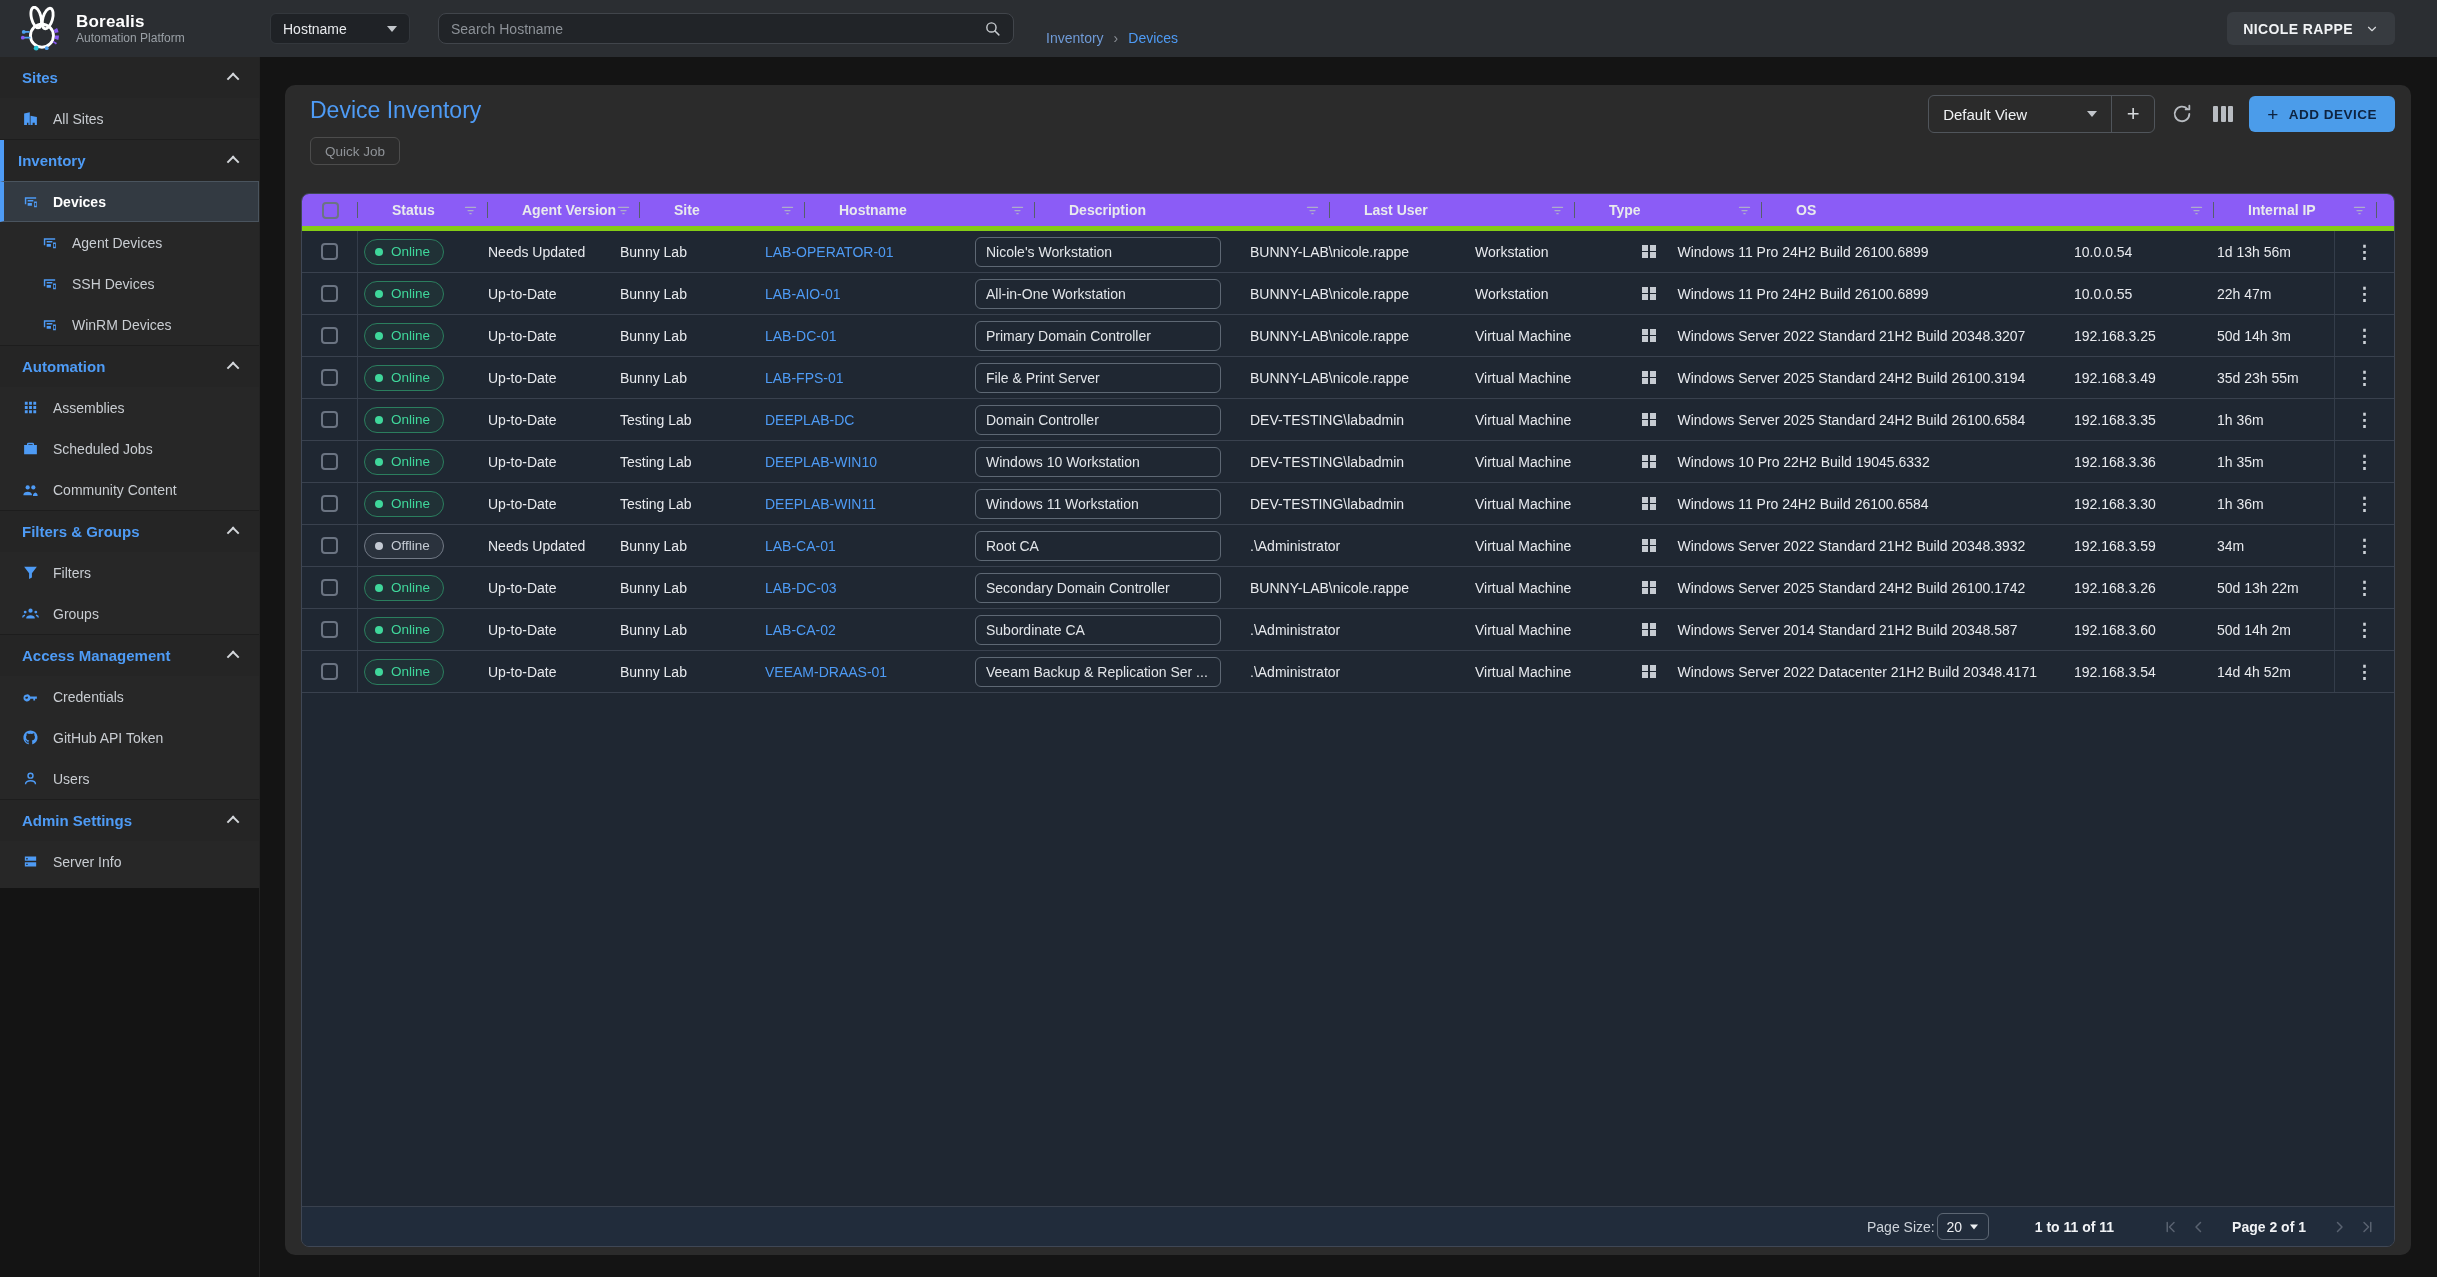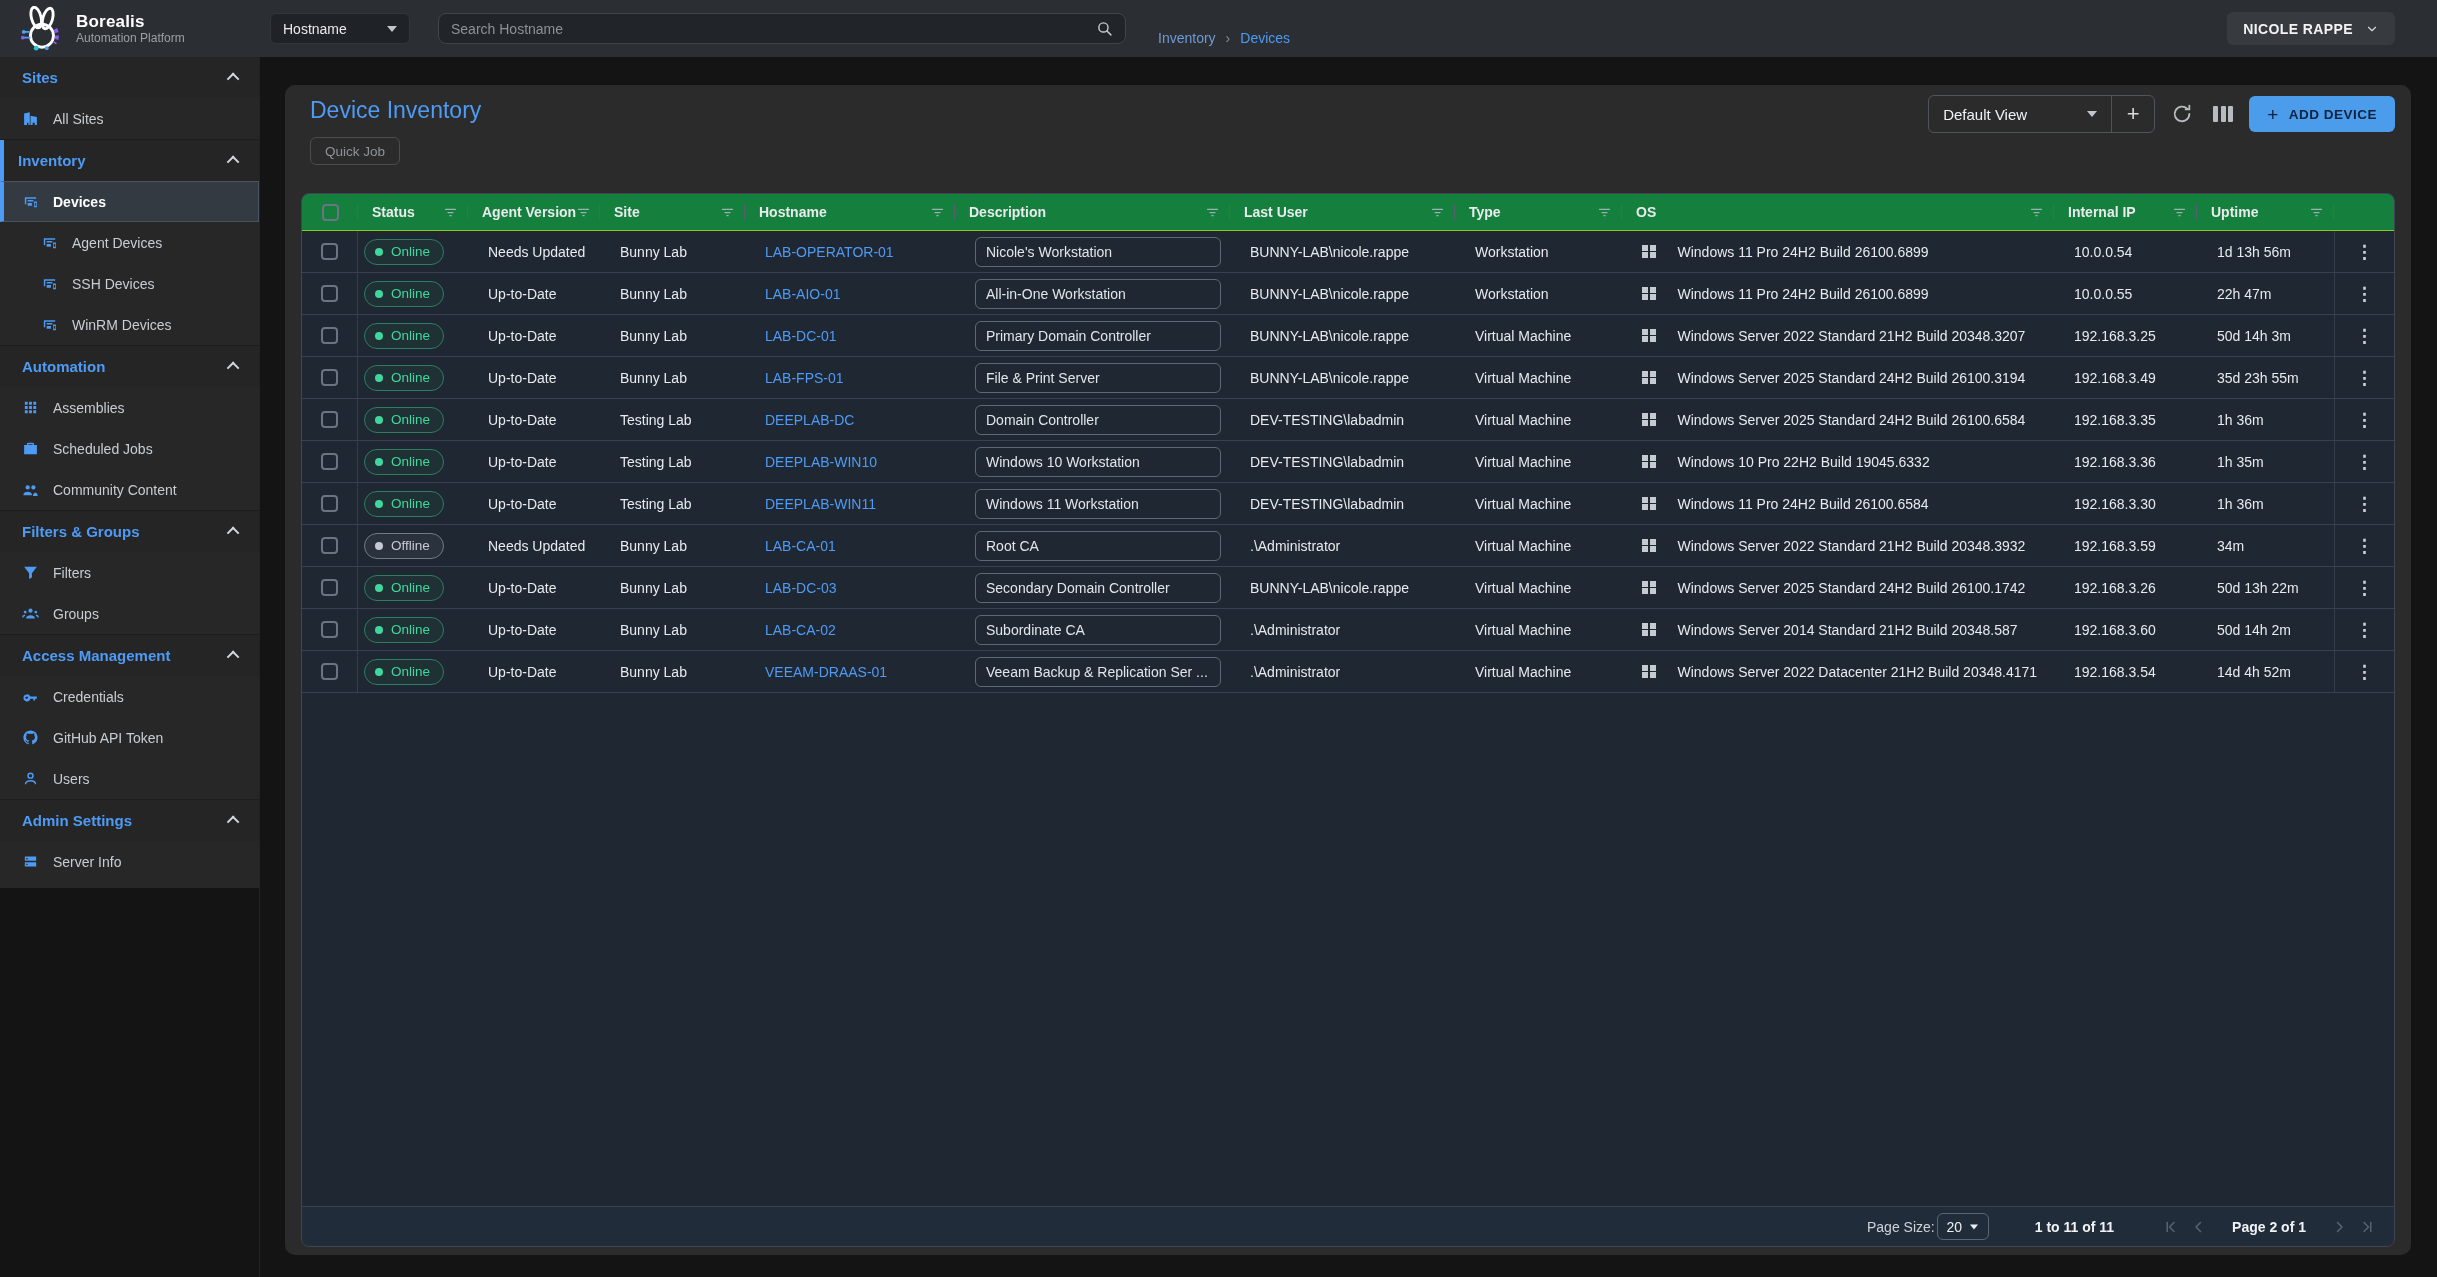--- a/index.html
+++ b/index.html
@@ -7,21 +7,21 @@
   body { font-family:"Liberation Sans", sans-serif; }
   .screen { position:relative; width:2437px; height:1277px; background:#141414; overflow:hidden; }
 
   
   .topbar { position:absolute; left:0; top:0; width:100%; height:57px; background:#2b2e32; display:flex; align-items:center; z-index:5; }
   .brand { width:260px; display:flex; align-items:center; gap:12px; padding-left:18px; flex:none; }
   .brand-title { color:#ffffff; font-size:17px; font-weight:bold; letter-spacing:.2px; line-height:1.15; }
   .brand-sub { color:#9aa0a6; font-size:12px; line-height:1.2; }
   .hostname-select { margin-left:10px; width:140px; height:31px; background:#1f2226; border:1px solid #33373c; border-radius:6px; display:flex; align-items:center; justify-content:space-between; padding:0 12px; color:#e8eaed; font-size:14px; cursor:pointer; flex:none; }
   .caret-down { width:0; height:0; border-left:5px solid transparent; border-right:5px solid transparent; border-top:6px solid #c2c6cb; }
-  .searchbox { margin-left:28px; width:688px; height:31px; background:#212428; border:1px solid #41454b; border-radius:8px; display:flex; align-items:center; padding:0 12px; flex:none; }
+  .searchbox { margin-left:28px; width:576px; height:31px; background:#212428; border:1px solid #41454b; border-radius:8px; display:flex; align-items:center; padding:0 12px; flex:none; }
   .searchbox input { flex:1; background:transparent; border:none; outline:none; color:#e8eaed; font-size:14px; font-family:inherit; }
   .searchbox input::placeholder { color:#8d9298; }
   .search-icon { flex:none; margin-left:8px; }
   .breadcrumb { margin-left:32px; margin-top:18px; display:flex; align-items:center; gap:10px; font-size:14px; }
   .crumb-a { color:#6f9ad6; text-decoration:none; cursor:pointer; }
   .crumb-sep { color:#8a8f96; font-size:14px; }
   .crumb-b { color:#4e9bf5; text-decoration:none; cursor:pointer; }
   .topbar-spacer { flex:1; }
   .user-btn { margin-right:42px; height:33px; background:#373b40; border:none; border-radius:6px; display:flex; align-items:center; gap:12px; padding:0 16px; color:#f1f3f5; font-size:14px; font-weight:bold; letter-spacing:.4px; cursor:pointer; }
 
@@ -52,21 +52,21 @@
   .view-add { width:42px; height:100%; display:flex; align-items:center; justify-content:center; color:#d6d9dc; font-size:22px; cursor:pointer; }
   .icon-btn { background:none; border:none; cursor:pointer; display:flex; align-items:center; justify-content:center; padding:4px; }
   .columns-icon { display:flex; gap:2.5px; }
   .columns-icon i { display:block; width:5px; height:16px; background:#b8bcc1; border-radius:1px; }
   .adddevice-btn { height:36px; background:#4b9cea; border:none; border-radius:6px; display:flex; align-items:center; gap:10px; padding:0 18px; color:#0e2340; font-size:13.5px; font-weight:bold; letter-spacing:.5px; cursor:pointer; }
   .plus-glyph { font-size:19px; font-weight:normal; line-height:1; }
 
   
   .tablewrap { position:absolute; left:16px; right:16px; top:108px; bottom:8px; border:1px solid #3f4755; border-radius:8px; display:flex; flex-direction:column; overflow:hidden; }
   .tgrid { display:grid; grid-template-columns:56px 110px 132px 145px 210px 275px 225px 167px 432px 143px 137px 1fr; }
-  .thead { height:37px; background:#15803d; flex:none; border-bottom:1px solid #84cc16; }
+  .thead { height:37px; background:#8b5cf6; flex:none; border-bottom:5px solid #84cc16;gap:20px; }
   .th { display:flex; align-items:center; justify-content:space-between; padding:0 10px 0 14px; position:relative; color:#e8eaed; font-size:14px; font-weight:bold; white-space:nowrap; overflow:hidden; }
   .th::after { content:""; position:absolute; right:0; top:50%; transform:translateY(-50%); width:1px; height:16px; background:#565f6d; }
   .th:last-child::after { display:none; }
   .th-check { justify-content:center; padding:0; }
   .filter-icon { flex:none; opacity:.85; cursor:pointer; }
   .tbody { flex:none; }
   .tr { height:42px; background:#1f2732; border-bottom:1px solid #39414e; }
   .td { display:flex; align-items:center; padding:0 8px 0 20px; color:#e8eaee; font-size:14px; white-space:nowrap; overflow:hidden; }
   .td-check { justify-content:center; padding:0; border-right:1px solid #343d4a; }
   .td-status { padding-left:6px; }

